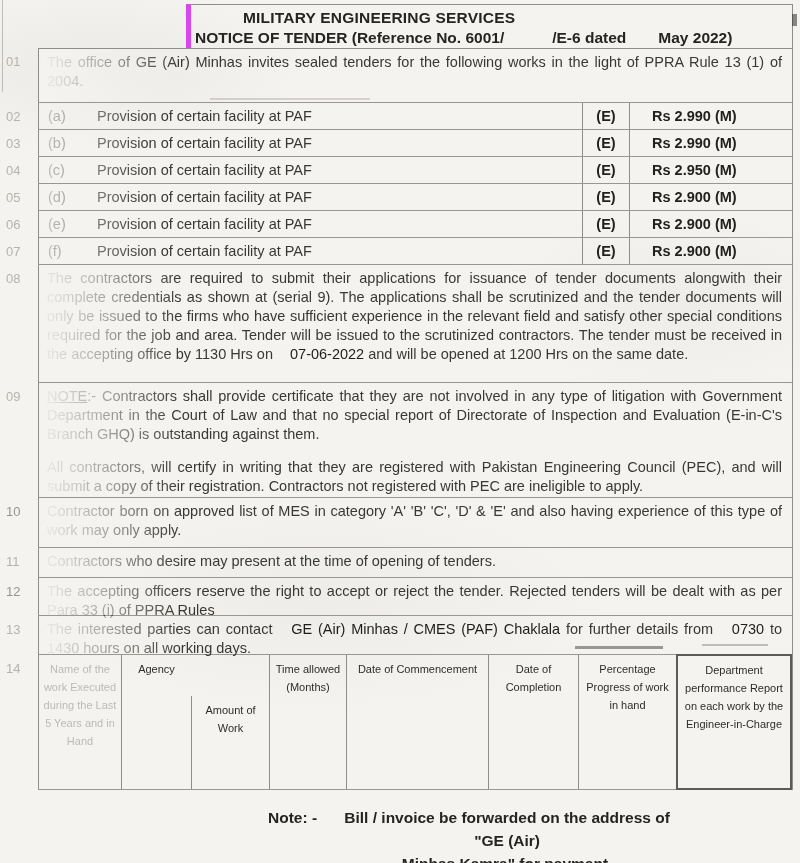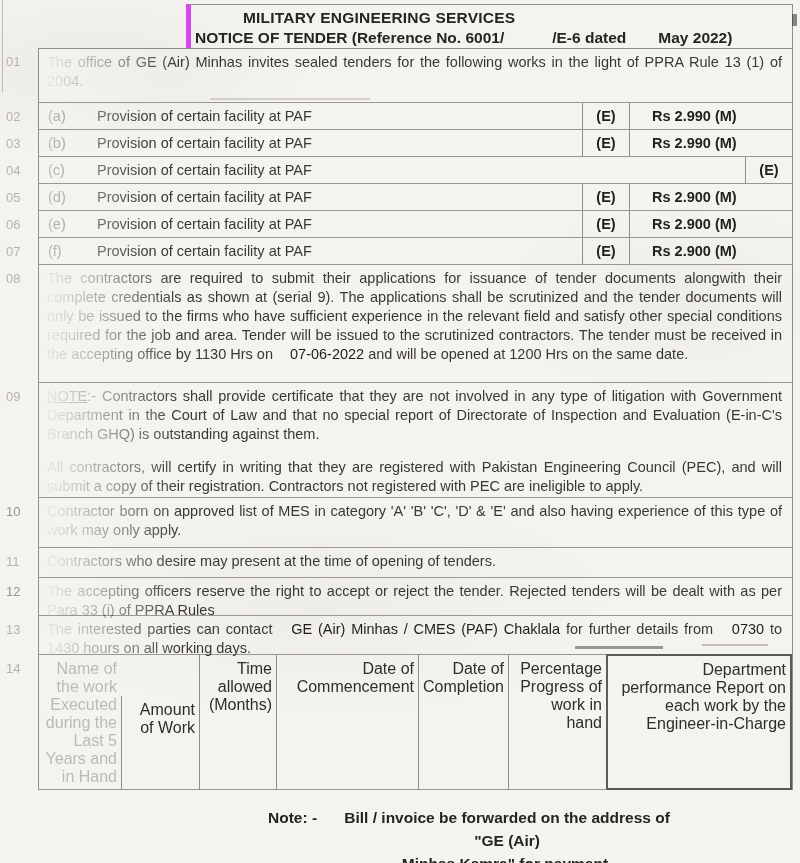--- a/index.html
+++ b/index.html
@@ -71,21 +71,21 @@
   .wamt { width:163px; flex:0 0 163px; padding-left:22px; }
 
   .b { font-weight:normal; color:#201e1c;margin-left:13px; }
   .u { text-decoration:underline; }
   .mt10 { margin-top:10px; }
 
   
   .xtable { display:flex; height:100%; }
   .xcell {
     border-left:1px solid #8f8d89; padding:5px 4px 0 4px;
-    font-size:16px; line-height:18px; text-align:right; color:#2f2d2a;
+    font-size:11px; line-height:18px; text-align:center; color:#2f2d2a;
   }
   .xcell:first-child { border-left:none; }
   .xcell.heavy { border:2px solid #5d5b57; margin:-1px 0; }
   .w82{width:82px;flex:0 0 82px;} .w70{width:70px;flex:0 0 70px;} .w78{width:78px;flex:0 0 78px;margin-top:41px;}
   .w77{width:77px;flex:0 0 77px;} .w142{width:142px;flex:0 0 142px;} .w90{width:90px;flex:0 0 90px;}
   .w98{width:98px;flex:0 0 98px;} .wlast{flex:1;}
 
   
   .footer { margin-top:16px; padding-left:268px; display:flex; gap:14px;
             font-size:15.5px; font-weight:bold; color:#262422; line-height:23px; }
@@ -142,20 +142,21 @@
       </div>
     </div>
   </div>
   <div class="row">
     <div class="serial">04</div>
     <div class="cell h27 work fadeLight">
       <div class="inner">
         <span class="wletter">(c)</span>
         <span class="wdesc">Provision of certain facility at PAF</span>
         <span class="wcat">(E)</span>
+        <span class="wamt">Rs 2.950 (M)</span>
       </div>
     </div>
   </div>
   <div class="row">
     <div class="serial">05</div>
     <div class="cell h27 work fadeLight">
       <div class="inner">
         <span class="wletter">(d)</span>
         <span class="wdesc">Provision of certain facility at PAF</span>
         <span class="wcat">(E)</span>
@@ -227,20 +228,21 @@
     <div class="cell h39 fadeL">
       <p class="body"><span>The interested parties can contact </span><span class="b">GE (Air) Minhas / CMES (PAF) Chaklala</span><span> for further details from </span><span class="b">0730</span><span> to 1430 hours on all working days.</span></p>
     </div>
   </div>
 
   <div class="row">
     <div class="serial">14</div>
     <div class="cell h135">
       <div class="xtable">
         <div class="xcell w82 fadeFull">Name of the work Executed during the Last 5 Years and in Hand</div>
+        <div class="xcell w70">Agency</div>
         <div class="xcell w78">Amount of Work</div>
         <div class="xcell w77">Time allowed (Months)</div>
         <div class="xcell w142">Date of Commencement</div>
         <div class="xcell w90">Date of Completion</div>
         <div class="xcell w98">Percentage Progress of work in hand</div>
         <div class="xcell wlast heavy">Department performance Report on each work by the Engineer-in-Charge</div>
       </div>
     </div>
   </div>
 

